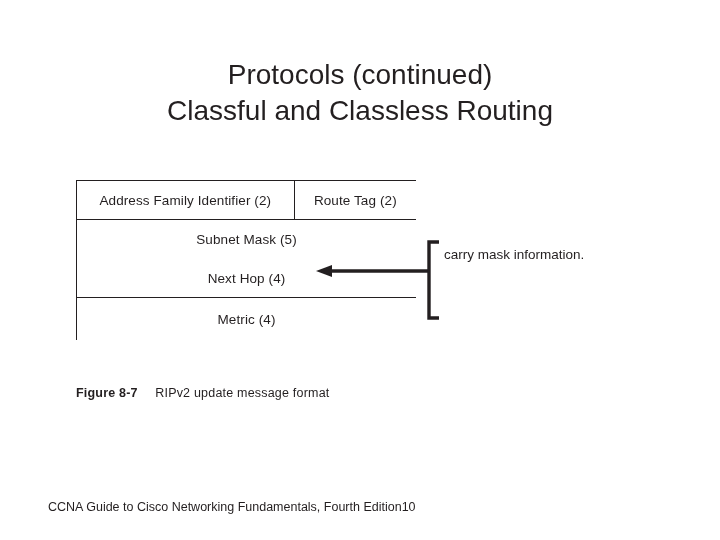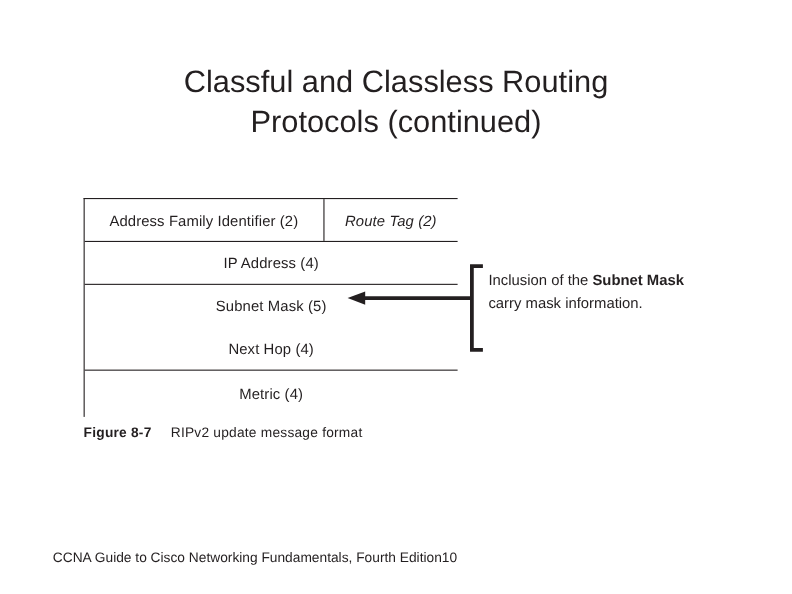--- a/index.html
+++ b/index.html
@@ -80,21 +80,20 @@
   }
   .pkt-cell.full {
     width: 100%;
   }
   .pkt-cell.left-half {
     width: 64.2%;
     border-right: 1.6px solid #231f20;
   }
   .pkt-cell.right-half {
     width: 35.8%;
-    font-style: italic;
   }
 
   
   #callout-arrow {
     position: absolute;
     left: 312px;
     top: 263px;
     width: 120px;
     height: 16px;
     pointer-events: none;
@@ -157,36 +156,33 @@
     font-size: 12.5px;
     color: #231f20;
   }
   #footer-text { white-space: nowrap; }
   #footer-page { white-space: nowrap; }
 </style>
 </head>
 <body>
 
 <h1 id="slide-title">
+  <span class="title-line">Protocols (continued)</span>
   <span class="title-line">Classful and Classless Routing</span>
-  <span class="title-line">Protocols (continued)</span>
 </h1>
 
 <div id="figure-area">
 
   <div id="packet-table">
 
     <div class="pkt-row h1 bordered">
       <div class="pkt-cell left-half">Address Family Identifier (2)</div>
       <div class="pkt-cell right-half">Route Tag (2)</div>
     </div>
 
-    <div class="pkt-row h2 bordered">
-      <div class="pkt-cell full">IP Address (4)</div>
-    </div>
 
     <div class="pkt-row h3">
       <div class="pkt-cell full">Subnet Mask (5)</div>
     </div>
 
     <div class="pkt-row h4 bordered">
       <div class="pkt-cell full">Next Hop (4)</div>
     </div>
 
     <div class="pkt-row h5">
@@ -198,21 +194,20 @@
   <svg id="callout-arrow" viewBox="0 0 120 16">
     <line x1="118" y1="8" x2="18" y2="8" stroke="#231f20" stroke-width="3.4"></line>
     <polygon points="4,8 20,2 20,14" fill="#231f20"></polygon>
   </svg>
 
   <svg id="callout-bracket" viewBox="0 0 16 80">
     <path d="M14 2 L4 2 L4 78 L14 78" fill="none" stroke="#231f20" stroke-width="3.4"></path>
   </svg>
 
   <div id="callout-text">
-    <span class="cline">Inclusion of the <b>Subnet Mask</b></span>
     <span class="cline">carry mask information.</span>
   </div>
 
   <div id="figure-caption">
     <span class="fig-label">Figure 8-7</span>
     <span class="fig-desc">RIPv2 update message format</span>
   </div>
 
 </div>
 

